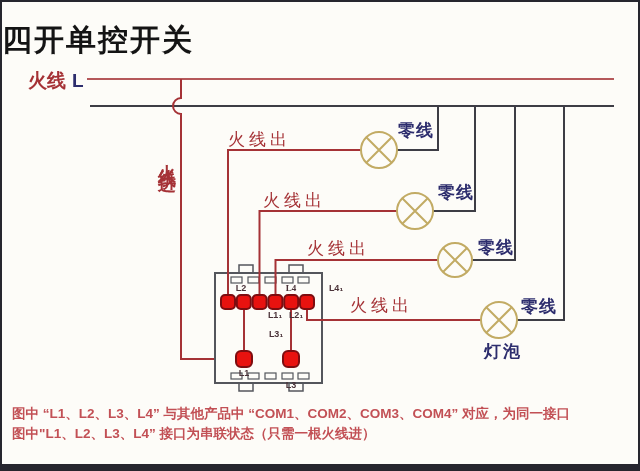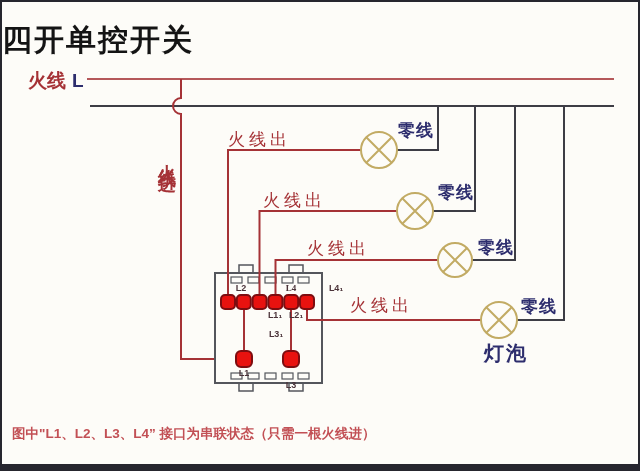--- a/index.html
+++ b/index.html
@@ -22,21 +22,21 @@
   .bus-label{font-size:19px;font-weight:bold;white-space:nowrap;}
   .bus-label .hot{color:#a53236;}
   .bus-label .neu{color:#2d2d6d;}
   .bus-label .ltr{color:#2d2d6d;margin-left:6px;}
   .vtext{
     writing-mode:vertical-rl;text-orientation:upright;
     font-size:18px;font-weight:bold;color:#a53236;letter-spacing:5px;
   }
   .liveout{font-size:17px;font-weight:normal;color:#a53236;letter-spacing:4px;white-space:nowrap;}
   .neulab{font-size:17px;font-weight:bold;color:#2d2d6d;letter-spacing:1px;white-space:nowrap;}
-  .bulb{font-size:20px;font-weight:bold;color:#2d2d6d;letter-spacing:2px;white-space:nowrap;}
+  .bulb{font-size:17px;font-weight:bold;color:#2d2d6d;letter-spacing:2px;white-space:nowrap;}
   .tlabel{font-size:9px;font-weight:bold;color:#4a3238;width:22px;text-align:center;white-space:nowrap;}
   .foot{font-size:13.5px;font-weight:bold;color:#c25055;white-space:nowrap;}
 </style>
 </head>
 <body>
 
 <div id="stage">
 
   <svg id="wires" width="636" height="462" viewBox="0 0 636 462">
 
@@ -131,15 +131,16 @@
 
   <div class="abs tlabel" style="left:228px;top:281px;">L2</div>
   <div class="abs tlabel" style="left:278px;top:281px;font-family:Liberation Serif, serif;">L4</div>
   <div class="abs tlabel" style="left:295px;top:281px;padding-left:28px;">L4₁</div>
   <div class="abs tlabel" style="left:215px;top:308px;margin-left:47px;">L1₁</div>
   <div class="abs tlabel" style="left:247px;top:308px;margin-left:36px;">L2₁</div>
   <div class="abs tlabel" style="left:263px;top:308px;margin-top:19px;">L3₁</div>
   <div class="abs tlabel" style="left:231px;top:366px;">L1</div>
   <div class="abs tlabel" style="left:278px;top:378px;">L3</div>
 
+  <div class="abs foot" style="left:10px;top:403px;">图中 “L1、L2、L3、L4” 与其他产品中 “COM1、COM2、COM3、COM4” 对应，为同一接口</div>
   <div class="abs foot" style="left:10px;top:423px;">图中"L1、L2、L3、L4” 接口为串联状态（只需一根火线进）</div>
 
 </div>
 
 </body></html>

